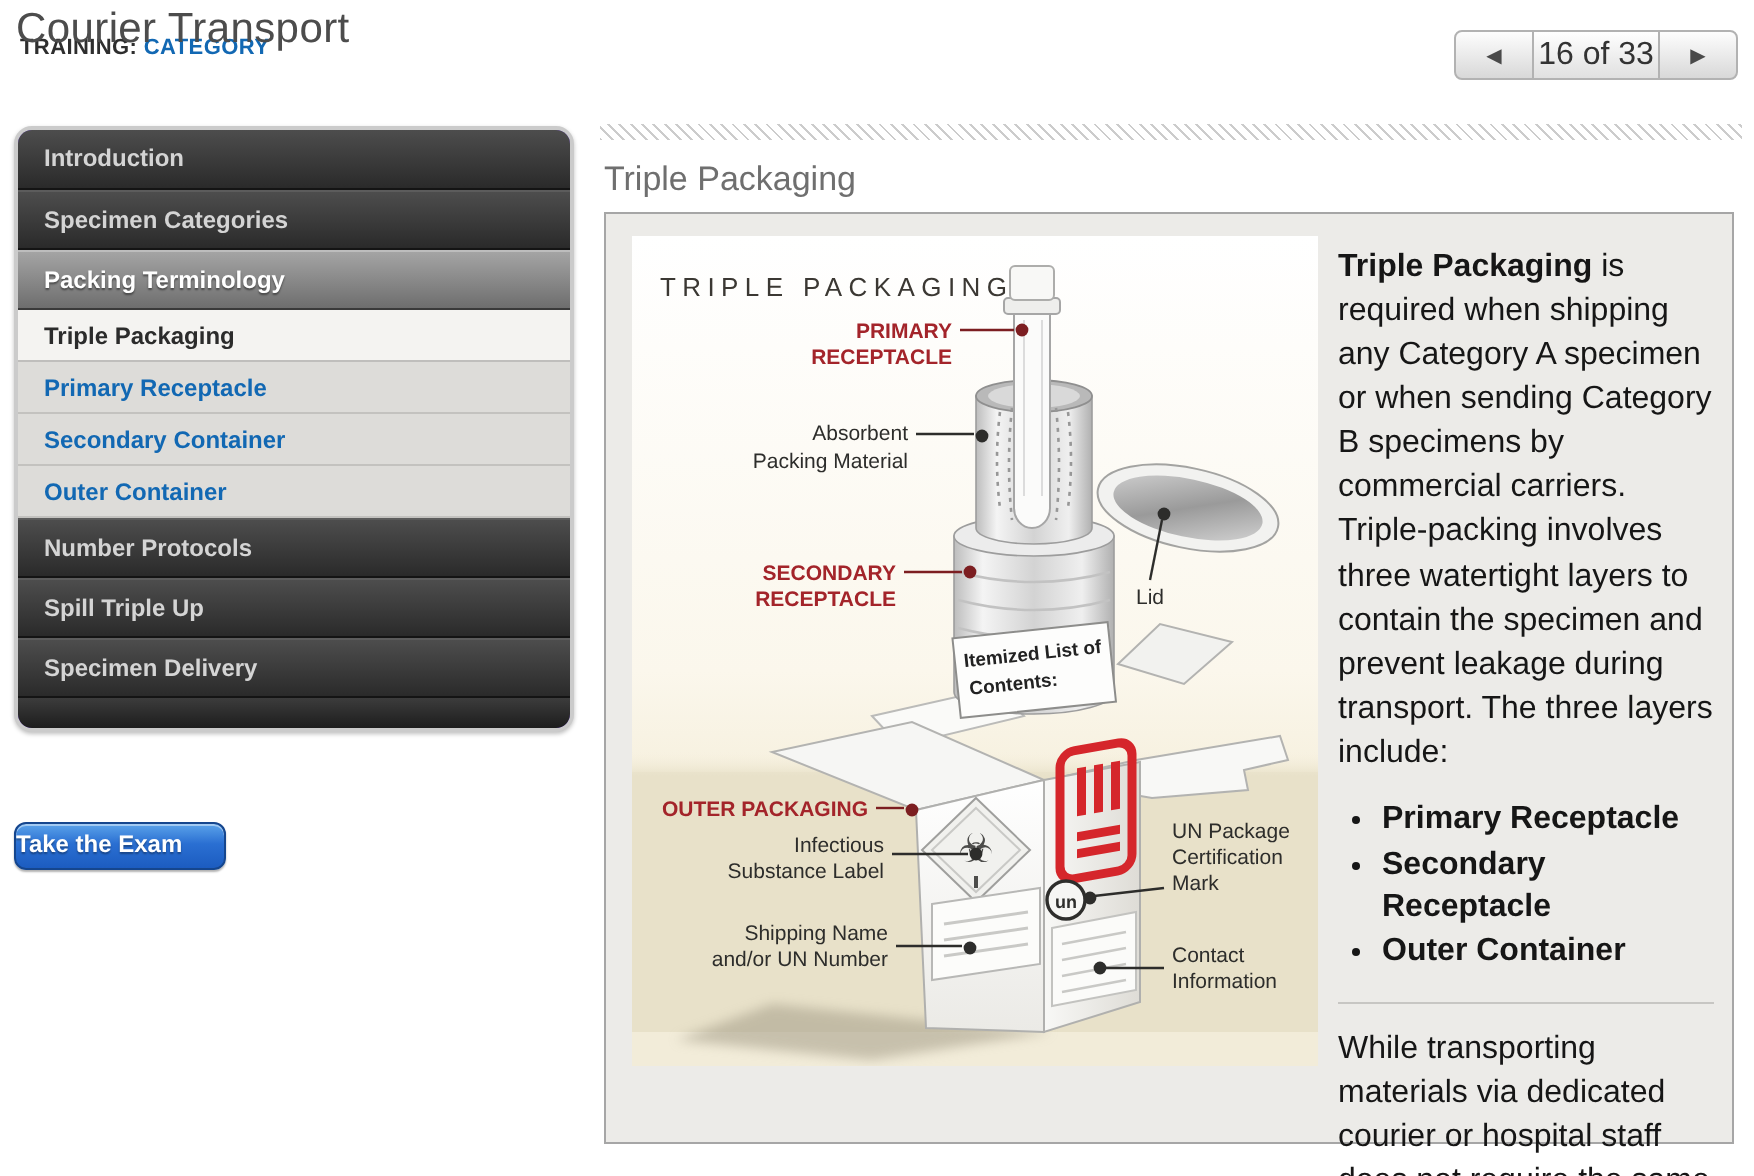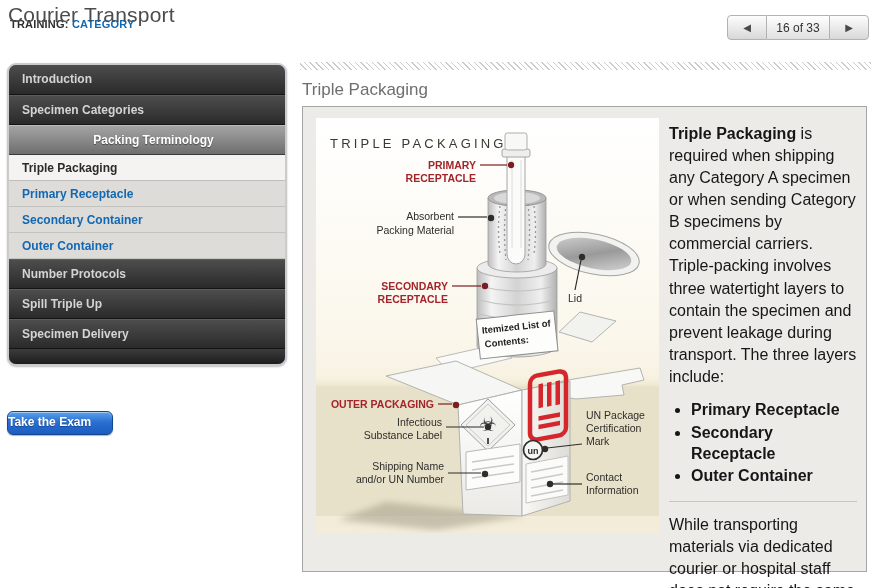--- a/index.html
+++ b/index.html
@@ -11,33 +11,33 @@
   .breadcrumb .cat{color:#1268b3;}
   .page-title{position:absolute;left:8px;top:3px;font-size:21px;color:#4c4c4c;letter-spacing:.2px;}
 
   
   .pager{position:absolute;left:727px;top:15px;display:flex;height:25px;}
   .pager .seg{box-sizing:border-box;height:25px;border:1px solid #b2b2b2;
       background:linear-gradient(#fdfdfd,#e9e9e9 55%,#d8d8d8);display:flex;align-items:center;justify-content:center;}
   .pager .btn{width:40px;cursor:pointer;color:#4a4a4a;font-size:10px;}
   .pager .prev{border-radius:4px 0 0 4px;}
   .pager .next{border-radius:0 4px 4px 0;}
-  .pager .lbl{width:62px;font-size:12px;color:#333;background:linear-gradient(#ffffff,#ececec 60%,#e0e0e0);
+  .pager .lbl{width:62px;font-size:16px;color:#333;background:linear-gradient(#ffffff,#ececec 60%,#e0e0e0);
       border-left:none;border-right:none;}
 
   
   .sidebar{position:absolute;left:7px;top:63px;width:276px;border:2px solid #cbcbcb;border-radius:9px;
       overflow:hidden;background:#8b5cf6;box-shadow:0 1px 2px rgba(0,0,0,.25);}
   .nav-item{box-sizing:border-box;height:30px;line-height:29px;padding-left:13px;font-size:12px;font-weight:bold;
       cursor:pointer;}
   .nav-dark{background:linear-gradient(#4d4d4d,#2a2a2a);color:#d4d4d4;
       border-top:1px solid #5c5c5c;border-bottom:1px solid #141414;}
   .nav-dark:first-child{border-top:none;}
   .nav-selected{background:linear-gradient(#a4a4a4,#6e6e6e);color:#fff;text-shadow:0 1px 1px rgba(0,0,0,.45);
-      border-top:1px solid #bdbdbd;border-bottom:1px solid #3a3a3a;text-align:center;}
+      border-top:1px solid #bdbdbd;border-bottom:1px solid #3a3a3a;}
   .nav-current{height:26px;line-height:26px;background:#f4f3f1;color:#2b2b2b;border-bottom:1px solid #bfbebc;}
   .nav-sub{height:26px;line-height:26px;background:#dddcd9;color:#1268b3;border-bottom:1px solid #c3c2bf;}
   .nav-footer{height:15px;background:linear-gradient(#3c3c3c,#1d1d1d);}
 
   
   .exam-btn{position:absolute;left:7px;top:411px;width:104px;height:22px;border-radius:6px;
       background:linear-gradient(#5ba3ea,#2a6fd2 45%,#1c5cc0);border:1px solid #15468e;
       color:#fff;font-size:12px;font-weight:bold;text-align:left;line-height:21px;cursor:pointer;
       box-shadow:inset 0 1px 0 rgba(255,255,255,.45),0 1px 1px rgba(0,0,0,.3);text-shadow:0 1px 1px rgba(0,0,0,.35);}
 

